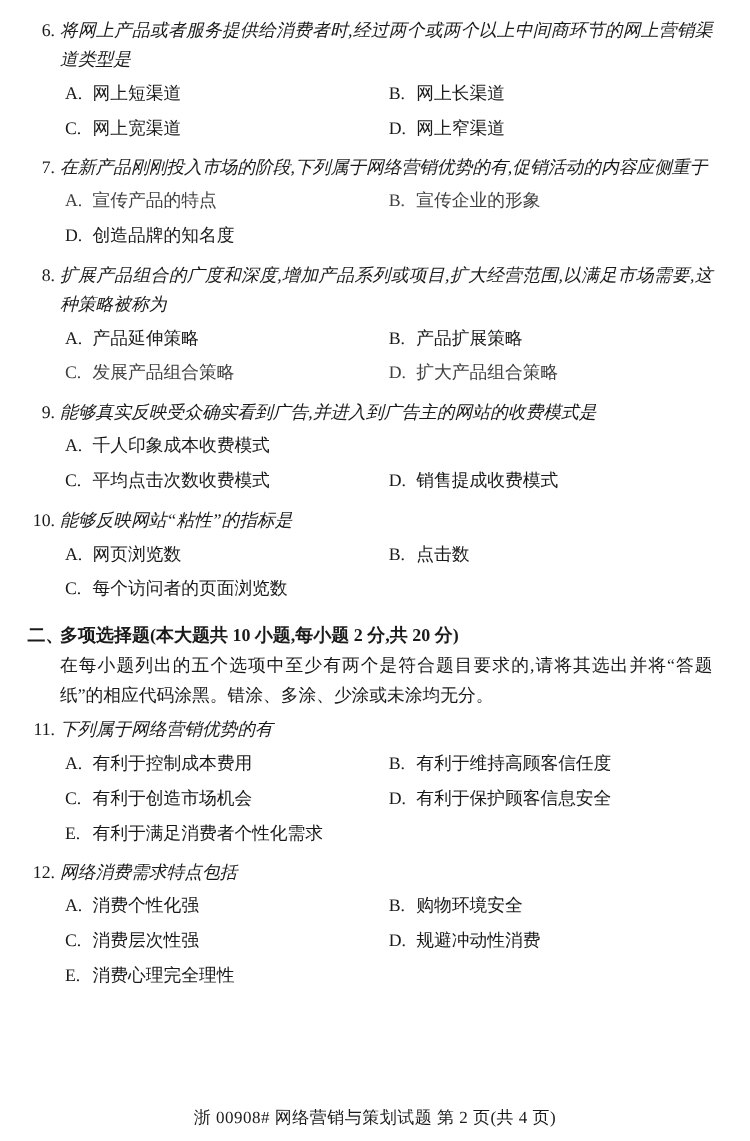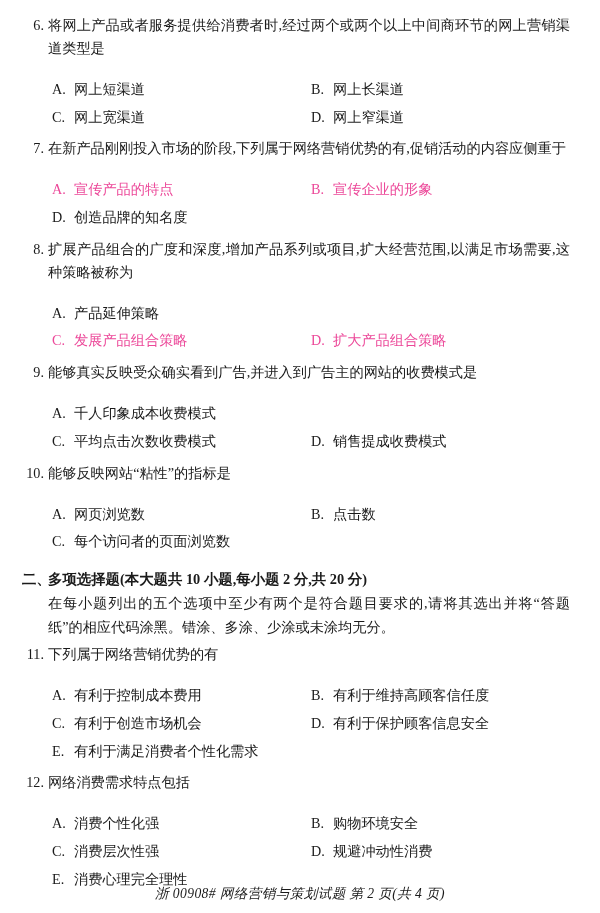--- a/index.html
+++ b/index.html
@@ -37,23 +37,24 @@
     width: 26px;
     flex: 0 0 26px;
     text-align: right;
     padding-right: 4px;
     box-sizing: border-box;
     white-space: nowrap;
   }
   .q-stem {
     flex: 1 1 auto;
     text-align: justify;
+    font-style: italic;
   }
   .options {
-    margin-top: 16px;
+    margin-top: 2px;
     padding-left: 30px;
   }
   .opt-row {
     display: flex;
     font-size: 14.2px;
     line-height: 1.95;
   }
   .opt {
     flex: 0 0 50%;
     box-sizing: border-box;
@@ -61,21 +62,21 @@
     white-space: nowrap;
   }
   .opt.full {
     flex: 0 0 100%;
   }
   .opt-label {
     display: inline-block;
     min-width: 22px;
   }
   .red {
-    color: #ec4899;
+    color: #404040;
   }
   .section {
     margin-top: 12px;
     margin-bottom: 4px;
   }
   .sec-head {
     display: flex;
     align-items: flex-start;
     font-size: 14.4px;
     font-weight: bold;
@@ -98,21 +99,20 @@
     margin-top: 1px;
   }
   .footer {
     position: absolute;
     left: 0;
     right: 0;
     bottom: 10px;
     text-align: center;
     font-size: 13.6px;
     letter-spacing: 0.4px;
-    font-style: italic;
   }
 </style>
 </head>
 <body>
 
 <div class="page">
   <div class="content">
 
     <div class="q">
       <div class="q-head">
@@ -163,20 +163,23 @@
 
     <div class="q">
       <div class="q-head">
         <div class="q-num">8.</div>
         <div class="q-stem">扩展产品组合的广度和深度,增加产品系列或项目,扩大经营范围,以满足市场需要,这种策略被称为</div>
       </div>
       <div class="options">
         <div class="opt-row">
           <div class="opt">
             <span class="opt-label">A.</span><span>产品延伸策略</span>
+          </div>
+          <div class="opt">
+            <span class="opt-label">B.</span><span>产品扩展策略</span>
           </div>
         </div>
         <div class="opt-row">
           <div class="opt red">
             <span class="opt-label">C.</span><span>发展产品组合策略</span>
           </div>
           <div class="opt red">
             <span class="opt-label">D.</span><span>扩大产品组合策略</span>
           </div>
         </div>

